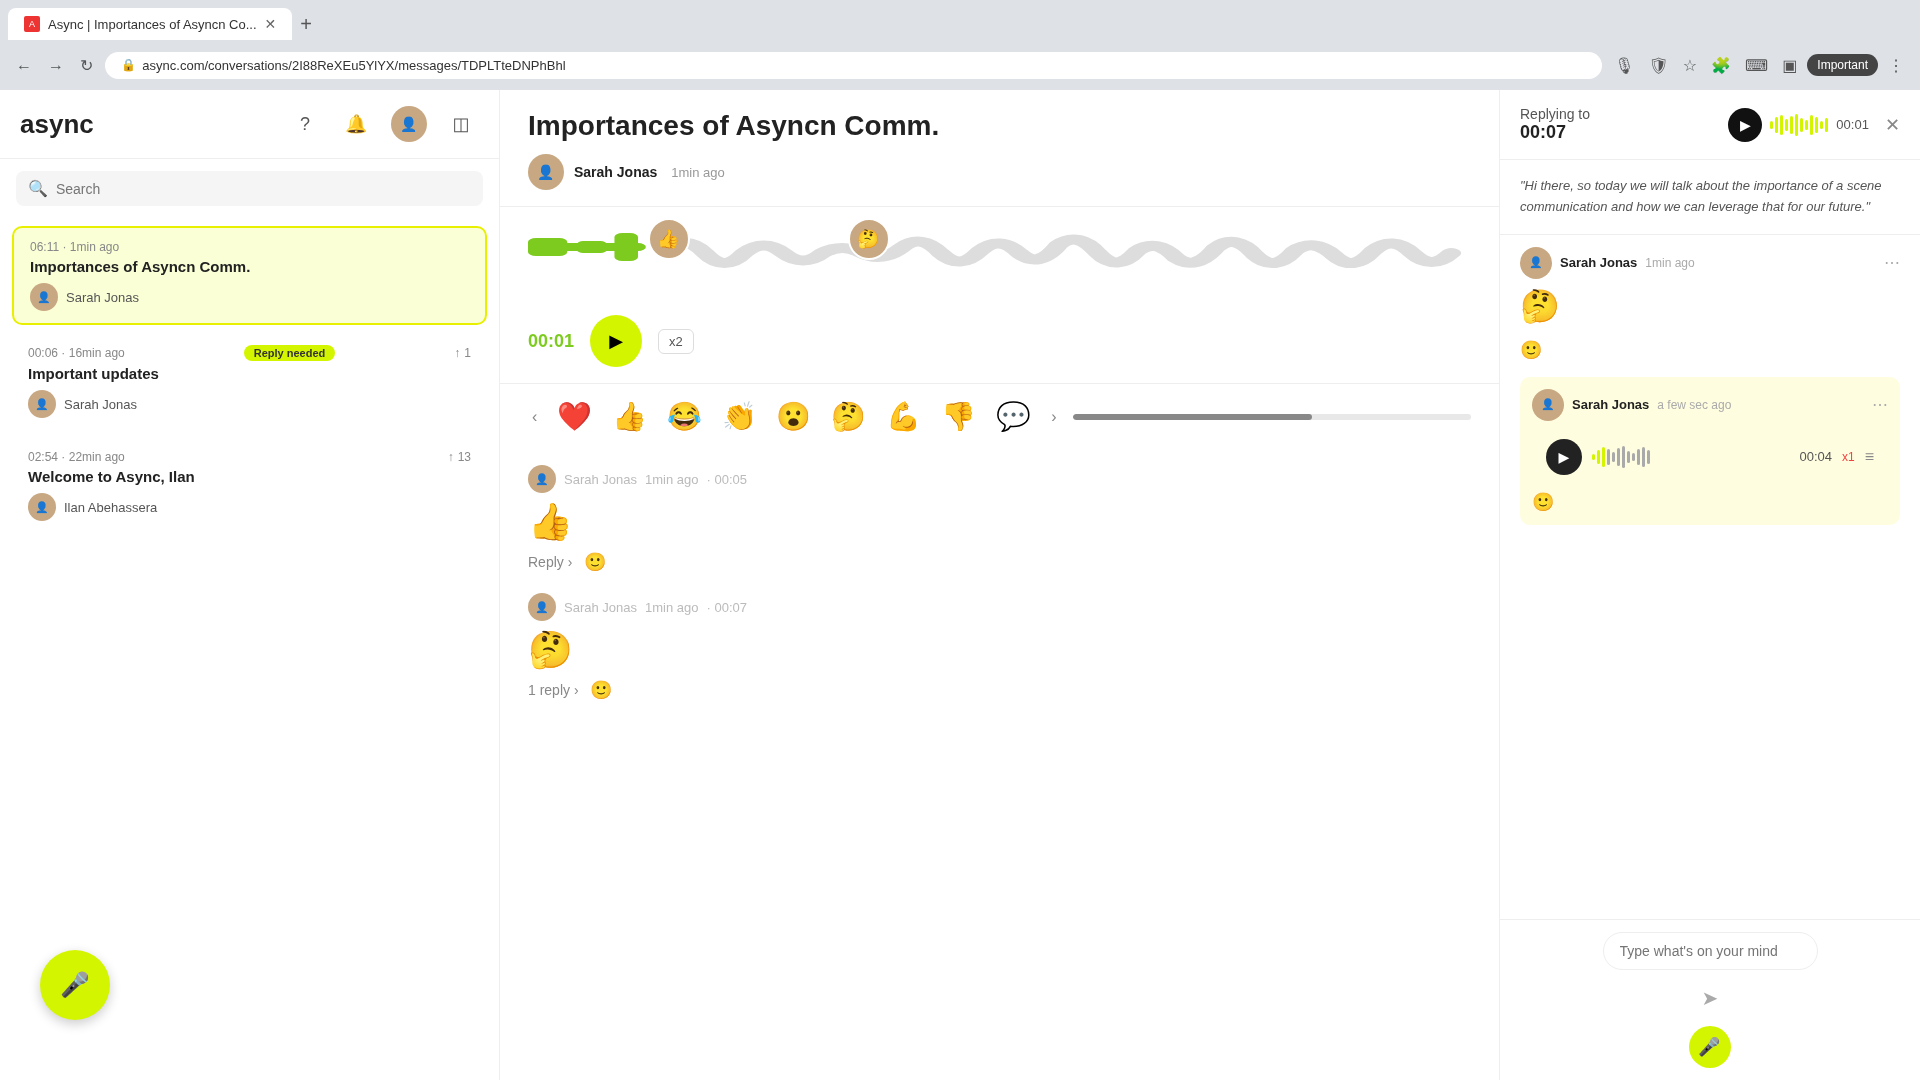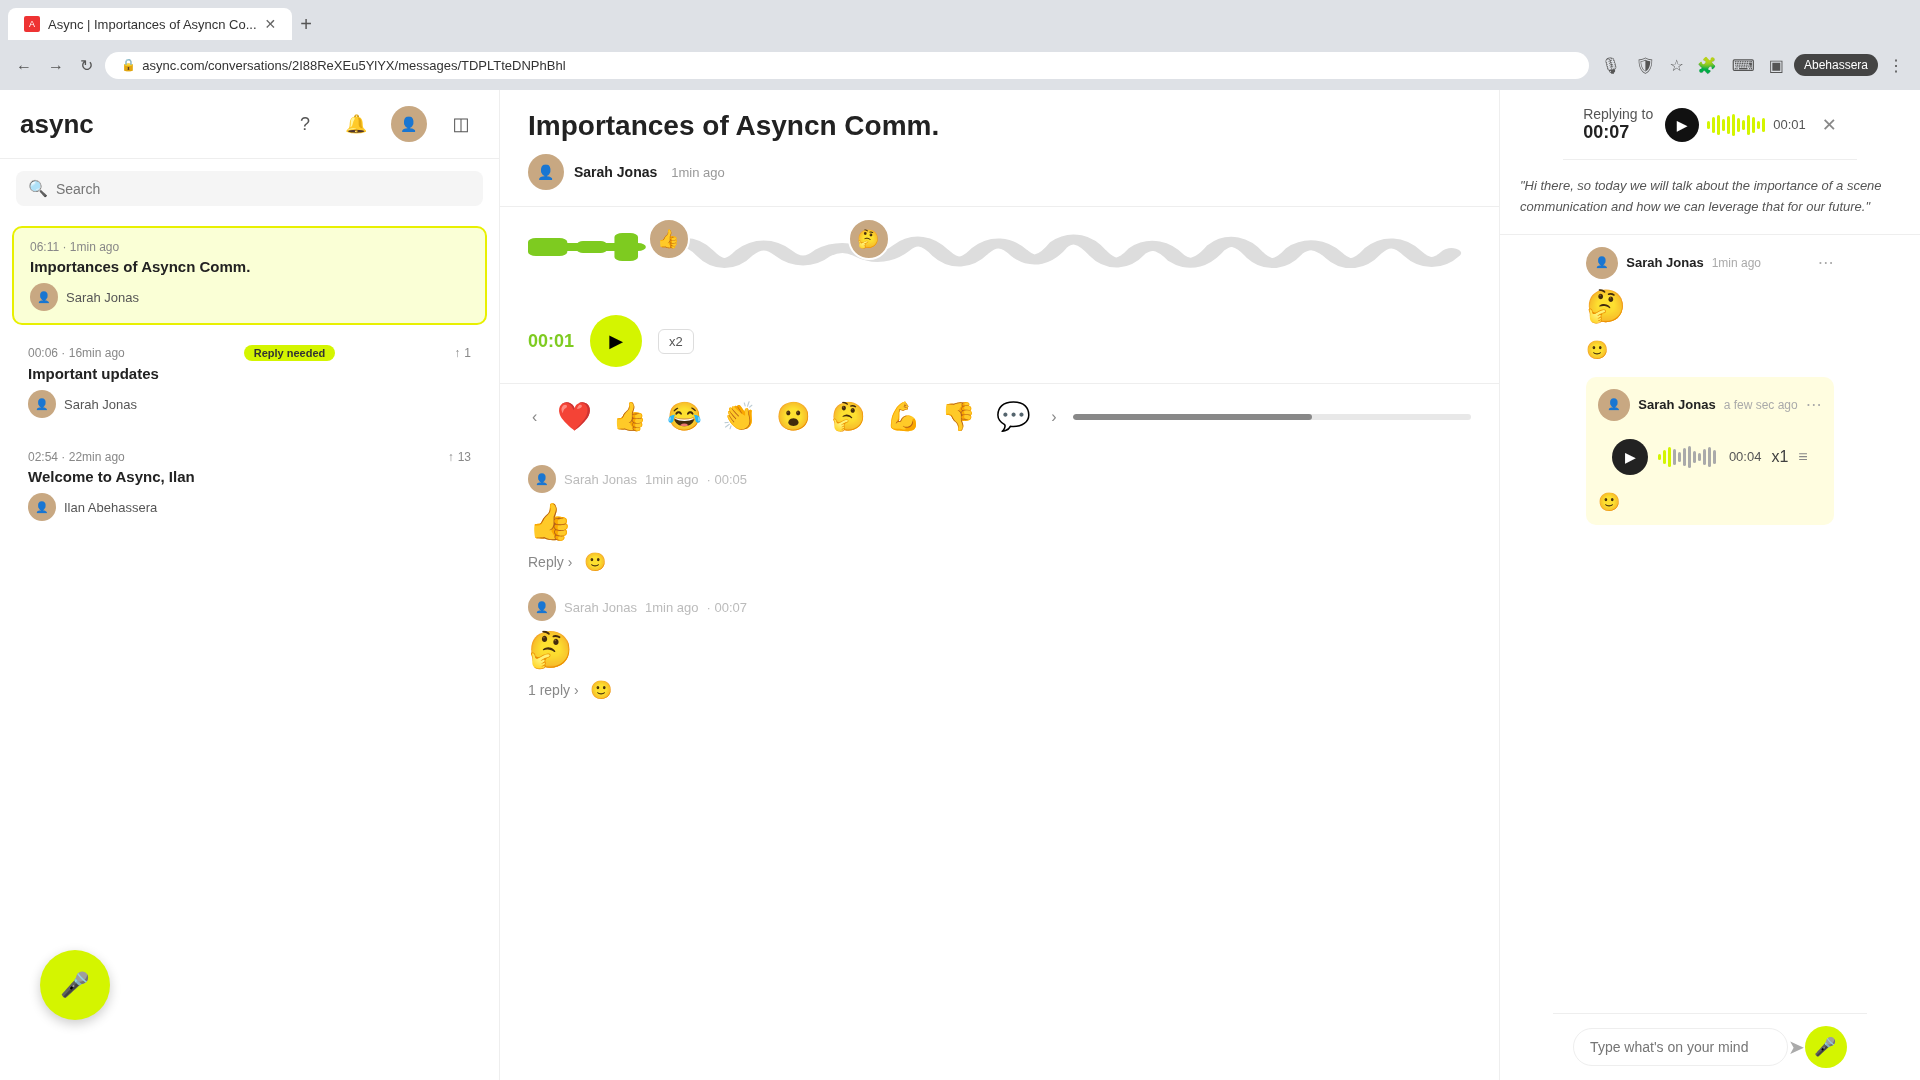--- a/index.html
+++ b/index.html
@@ -82,21 +82,21 @@
     .messages-area { flex: 1; overflow-y: auto; padding: 16px 28px; }
     .message-item { margin-bottom: 20px; }
     .message-meta { display: flex; align-items: center; gap: 8px; margin-bottom: 8px; color: #bbb; font-size: 13px; }
     .message-content-emoji { font-size: 36px; margin-bottom: 8px; }
     .message-actions { display: flex; align-items: center; gap: 12px; }
     .reply-btn { background: none; border: none; color: #888; font-size: 14px; cursor: pointer; display: flex; align-items: center; gap: 4px; }
     .reply-count-btn { background: none; border: none; color: #888; font-size: 14px; cursor: pointer; }
     .react-btn { background: none; border: none; color: #aaa; font-size: 18px; cursor: pointer; }
 
     
-    .right-panel { width: 420px; background: white; display: flex; flex-direction: column; flex-shrink: 0; align-items: center; }
+    .right-panel { width: 420px; background: white; display: flex; flex-direction: column; flex-shrink: 0; }
     .reply-header { padding: 16px 20px; border-bottom: 1px solid #eee; display: flex; align-items: center; gap: 12px; }
     .reply-title-text { font-size: 14px; color: #555; font-weight: 500; }
     .reply-time-ref { font-size: 18px; font-weight: 700; color: #222; }
     .mini-player { display: flex; align-items: center; gap: 8px; margin-left: auto; }
     .mini-play-btn { width: 34px; height: 34px; border-radius: 50%; background: #111; border: none; cursor: pointer; display: flex; align-items: center; justify-content: center; color: white; font-size: 14px; }
     .mini-waveform { display: flex; align-items: center; gap: 2px; height: 24px; }
     .mini-wave-bar { width: 3px; background: #d4f500; border-radius: 2px; }
     .mini-timestamp { font-size: 13px; color: #555; }
     .close-btn { background: none; border: none; font-size: 18px; color: #888; cursor: pointer; margin-left: 8px; }
 
@@ -108,27 +108,27 @@
     .reply-msg-header { display: flex; align-items: center; gap: 8px; margin-bottom: 8px; }
     .reply-author { font-size: 13px; font-weight: 600; color: #222; }
     .reply-time { font-size: 12px; color: #aaa; }
     .reply-more-btn { margin-left: auto; background: none; border: none; color: #aaa; cursor: pointer; font-size: 16px; }
     .reply-emoji { font-size: 32px; margin-bottom: 8px; }
     .reply-audio-player { display: flex; align-items: center; gap: 10px; background: #fffde0; border-radius: 10px; padding: 10px 14px; }
     .rp-play-btn { width: 36px; height: 36px; border-radius: 50%; background: #222; border: none; cursor: pointer; color: white; font-size: 14px; display: flex; align-items: center; justify-content: center; }
     .rp-waveform { flex: 1; display: flex; align-items: center; gap: 2px; height: 24px; }
     .rp-wave-bar { width: 3px; border-radius: 2px; }
     .rp-time { font-size: 13px; color: #555; }
-    .rp-speed { background: none; border: none; font-size: 16px; color: #404040; cursor: pointer; }
+    .rp-speed { background: none; border: none; font-size: 12px; color: #ef4444; cursor: pointer; }
     .rp-menu { background: none; border: none; font-size: 16px; color: #888; cursor: pointer; }
     .rp-react { background: none; border: none; font-size: 18px; color: #aaa; cursor: pointer; margin-top: 6px; }
 
     .reply-count-header { padding: 8px 20px; font-size: 14px; font-weight: 600; color: #333; }
 
-    .type-input-area { padding: 12px 20px; border-top: 1px solid #eee; display: flex; align-items: center; gap: 0; }
+    .type-input-area { padding: 12px 20px; border-top: 1px solid #eee; display: flex; align-items: center; gap: 16px; flex-direction: column; }
     .type-input { flex: 1; border: 1px solid #eee; border-radius: 20px; padding: 10px 16px; font-size: 14px; color: #333; outline: none; }
     .send-btn { background: none; border: none; color: #aaa; font-size: 20px; cursor: pointer; }
     .mic-send-btn { width: 42px; height: 42px; border-radius: 50%; background: #d4f500; border: none; cursor: pointer; display: flex; align-items: center; justify-content: center; font-size: 18px; }
   </style>
 </head>
 <body>
 
 <div class="browser-chrome">
   <div class="tab-bar">
     <div class="tab">
@@ -146,21 +146,21 @@
       <span class="url-lock">🔒</span>
       <span>async.com/conversations/2I88ReXEu5YlYX/messages/TDPLTteDNPhBhl</span>
     </div>
     <div class="browser-actions">
       <button class="browser-icon-btn">🎙</button>
       <button class="browser-icon-btn">🛡</button>
       <button class="browser-icon-btn">☆</button>
       <button class="browser-icon-btn">🧩</button>
       <button class="browser-icon-btn">⌨</button>
       <button class="browser-icon-btn">▣</button>
-      <div class="incognito-badge">Abehassera</div>
+      <div class="incognito-badge">Important</div>
       <button class="browser-icon-btn">⋮</button>
     </div>
   </div>
 </div>
 
 <div class="app">
 
   <div class="sidebar">
     <div class="sidebar-header">
       <span class="logo">async</span>

